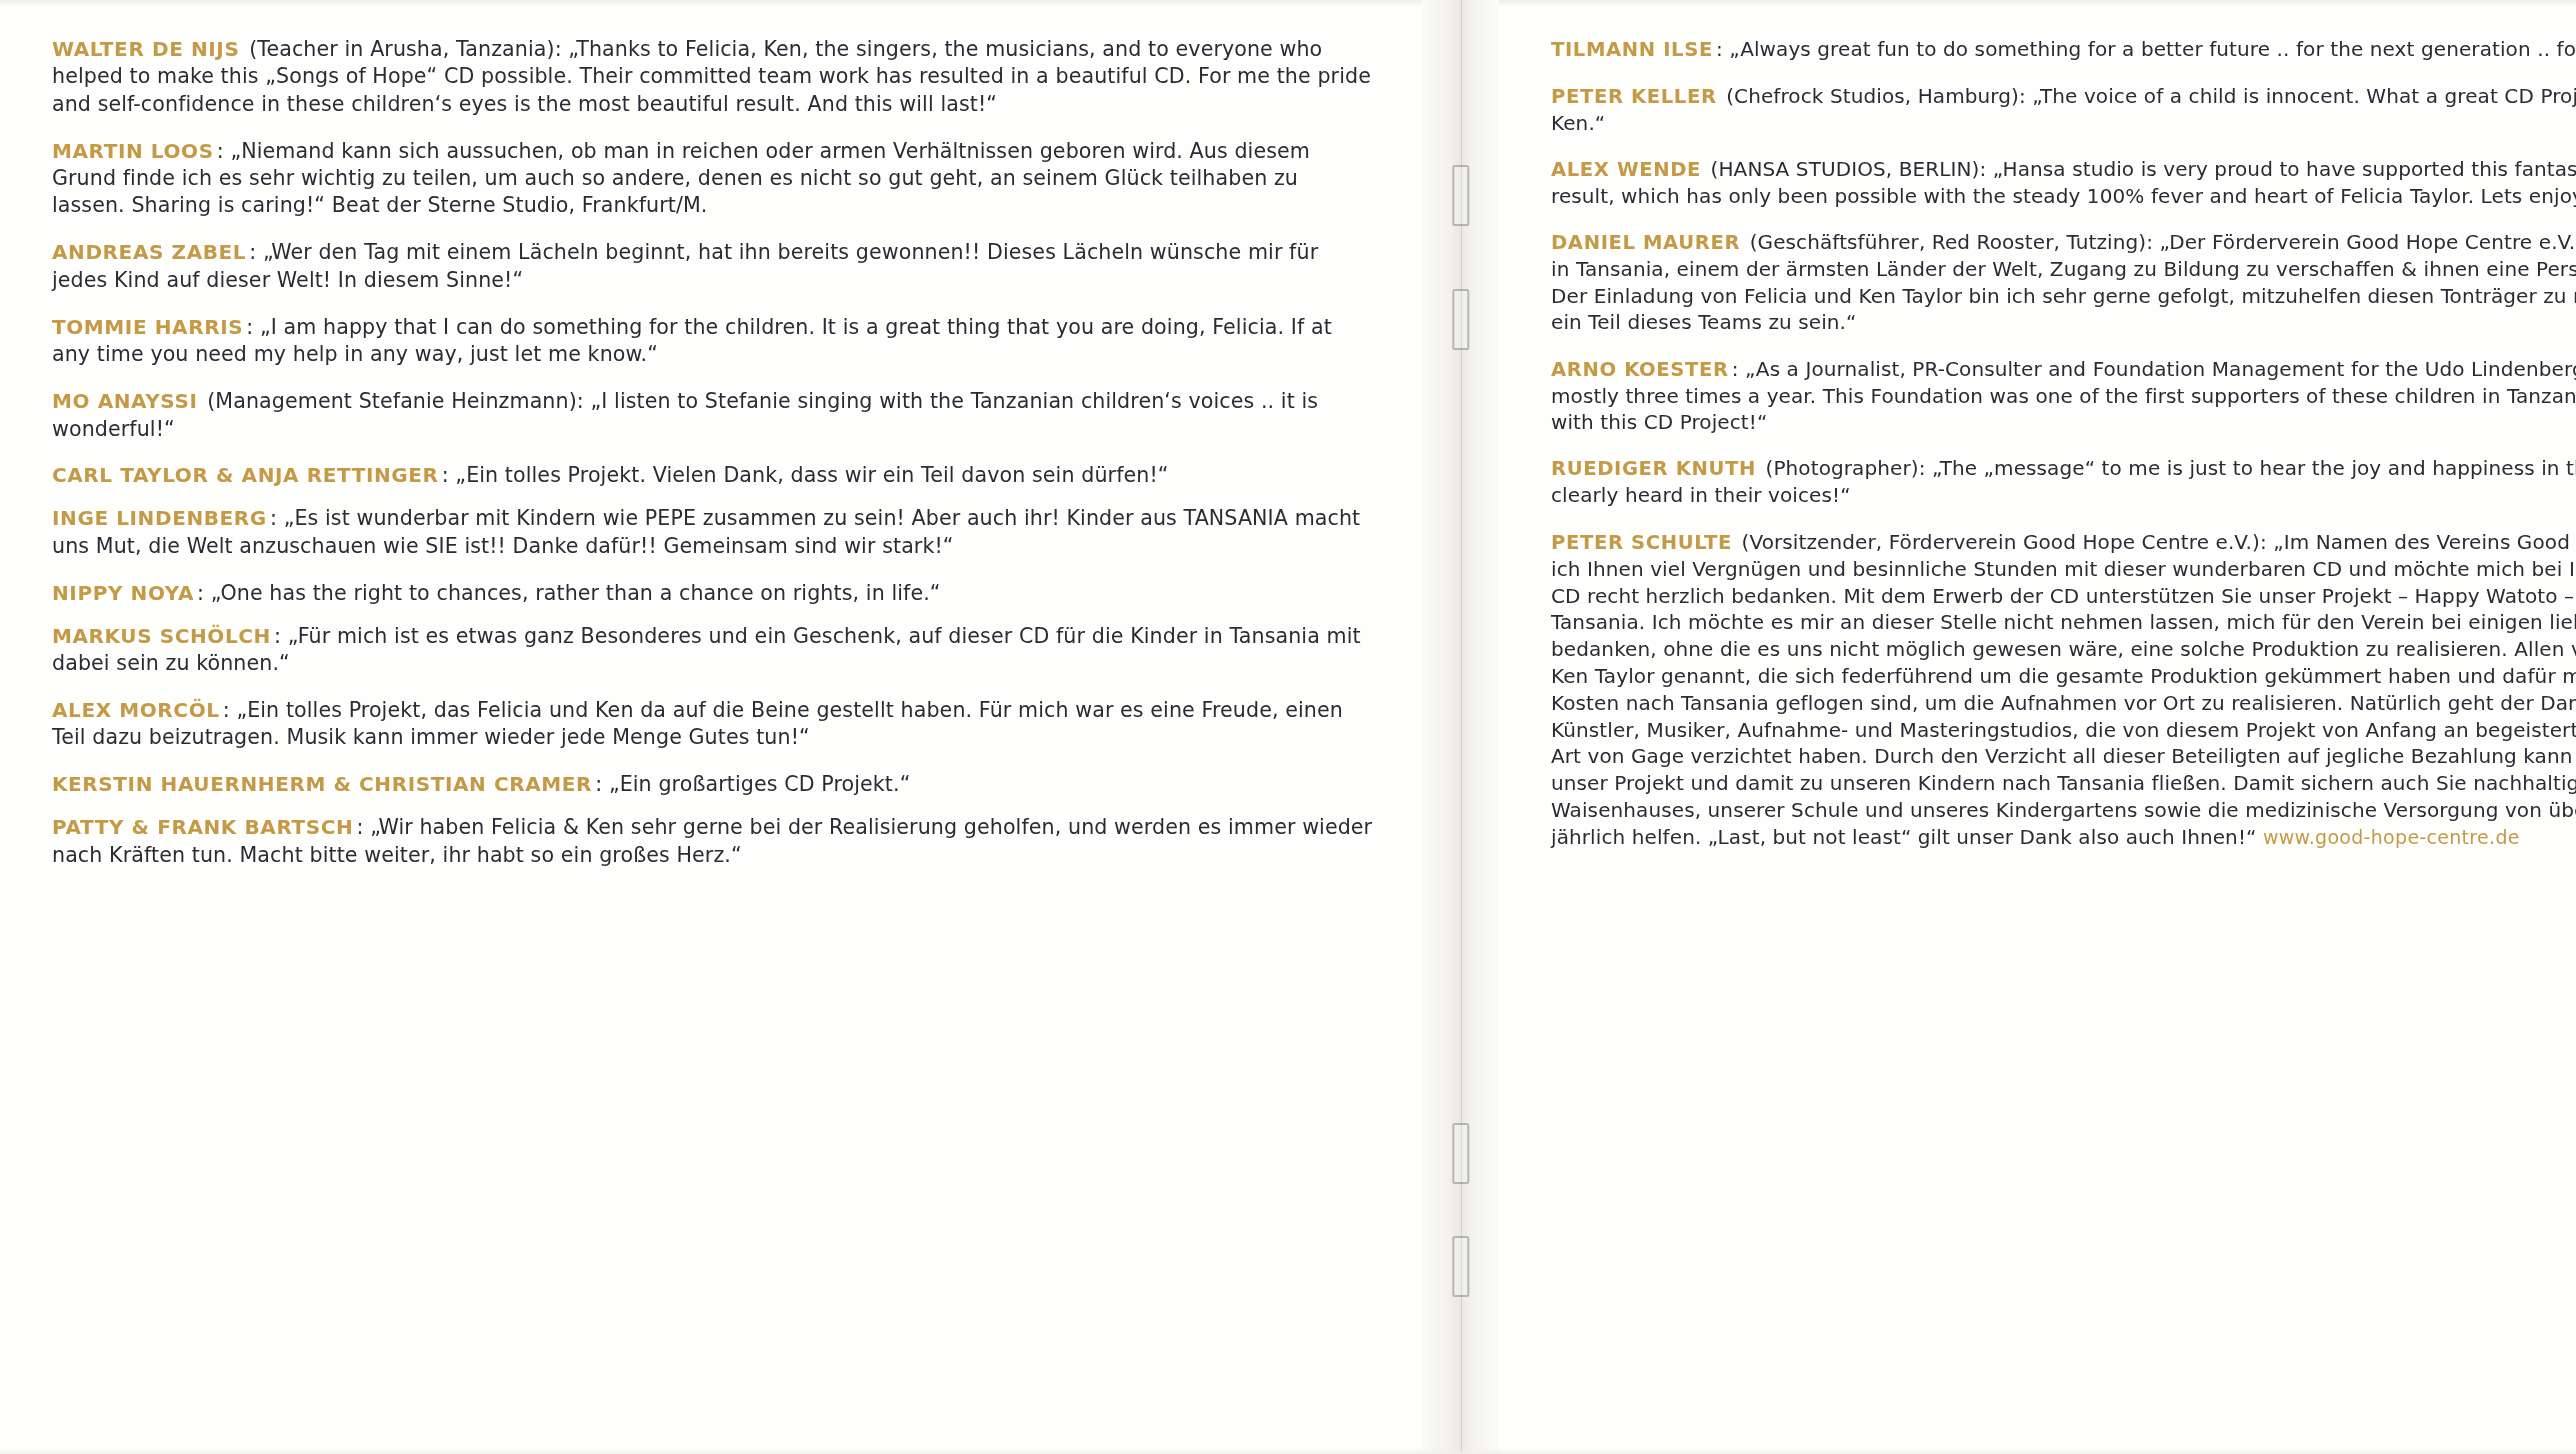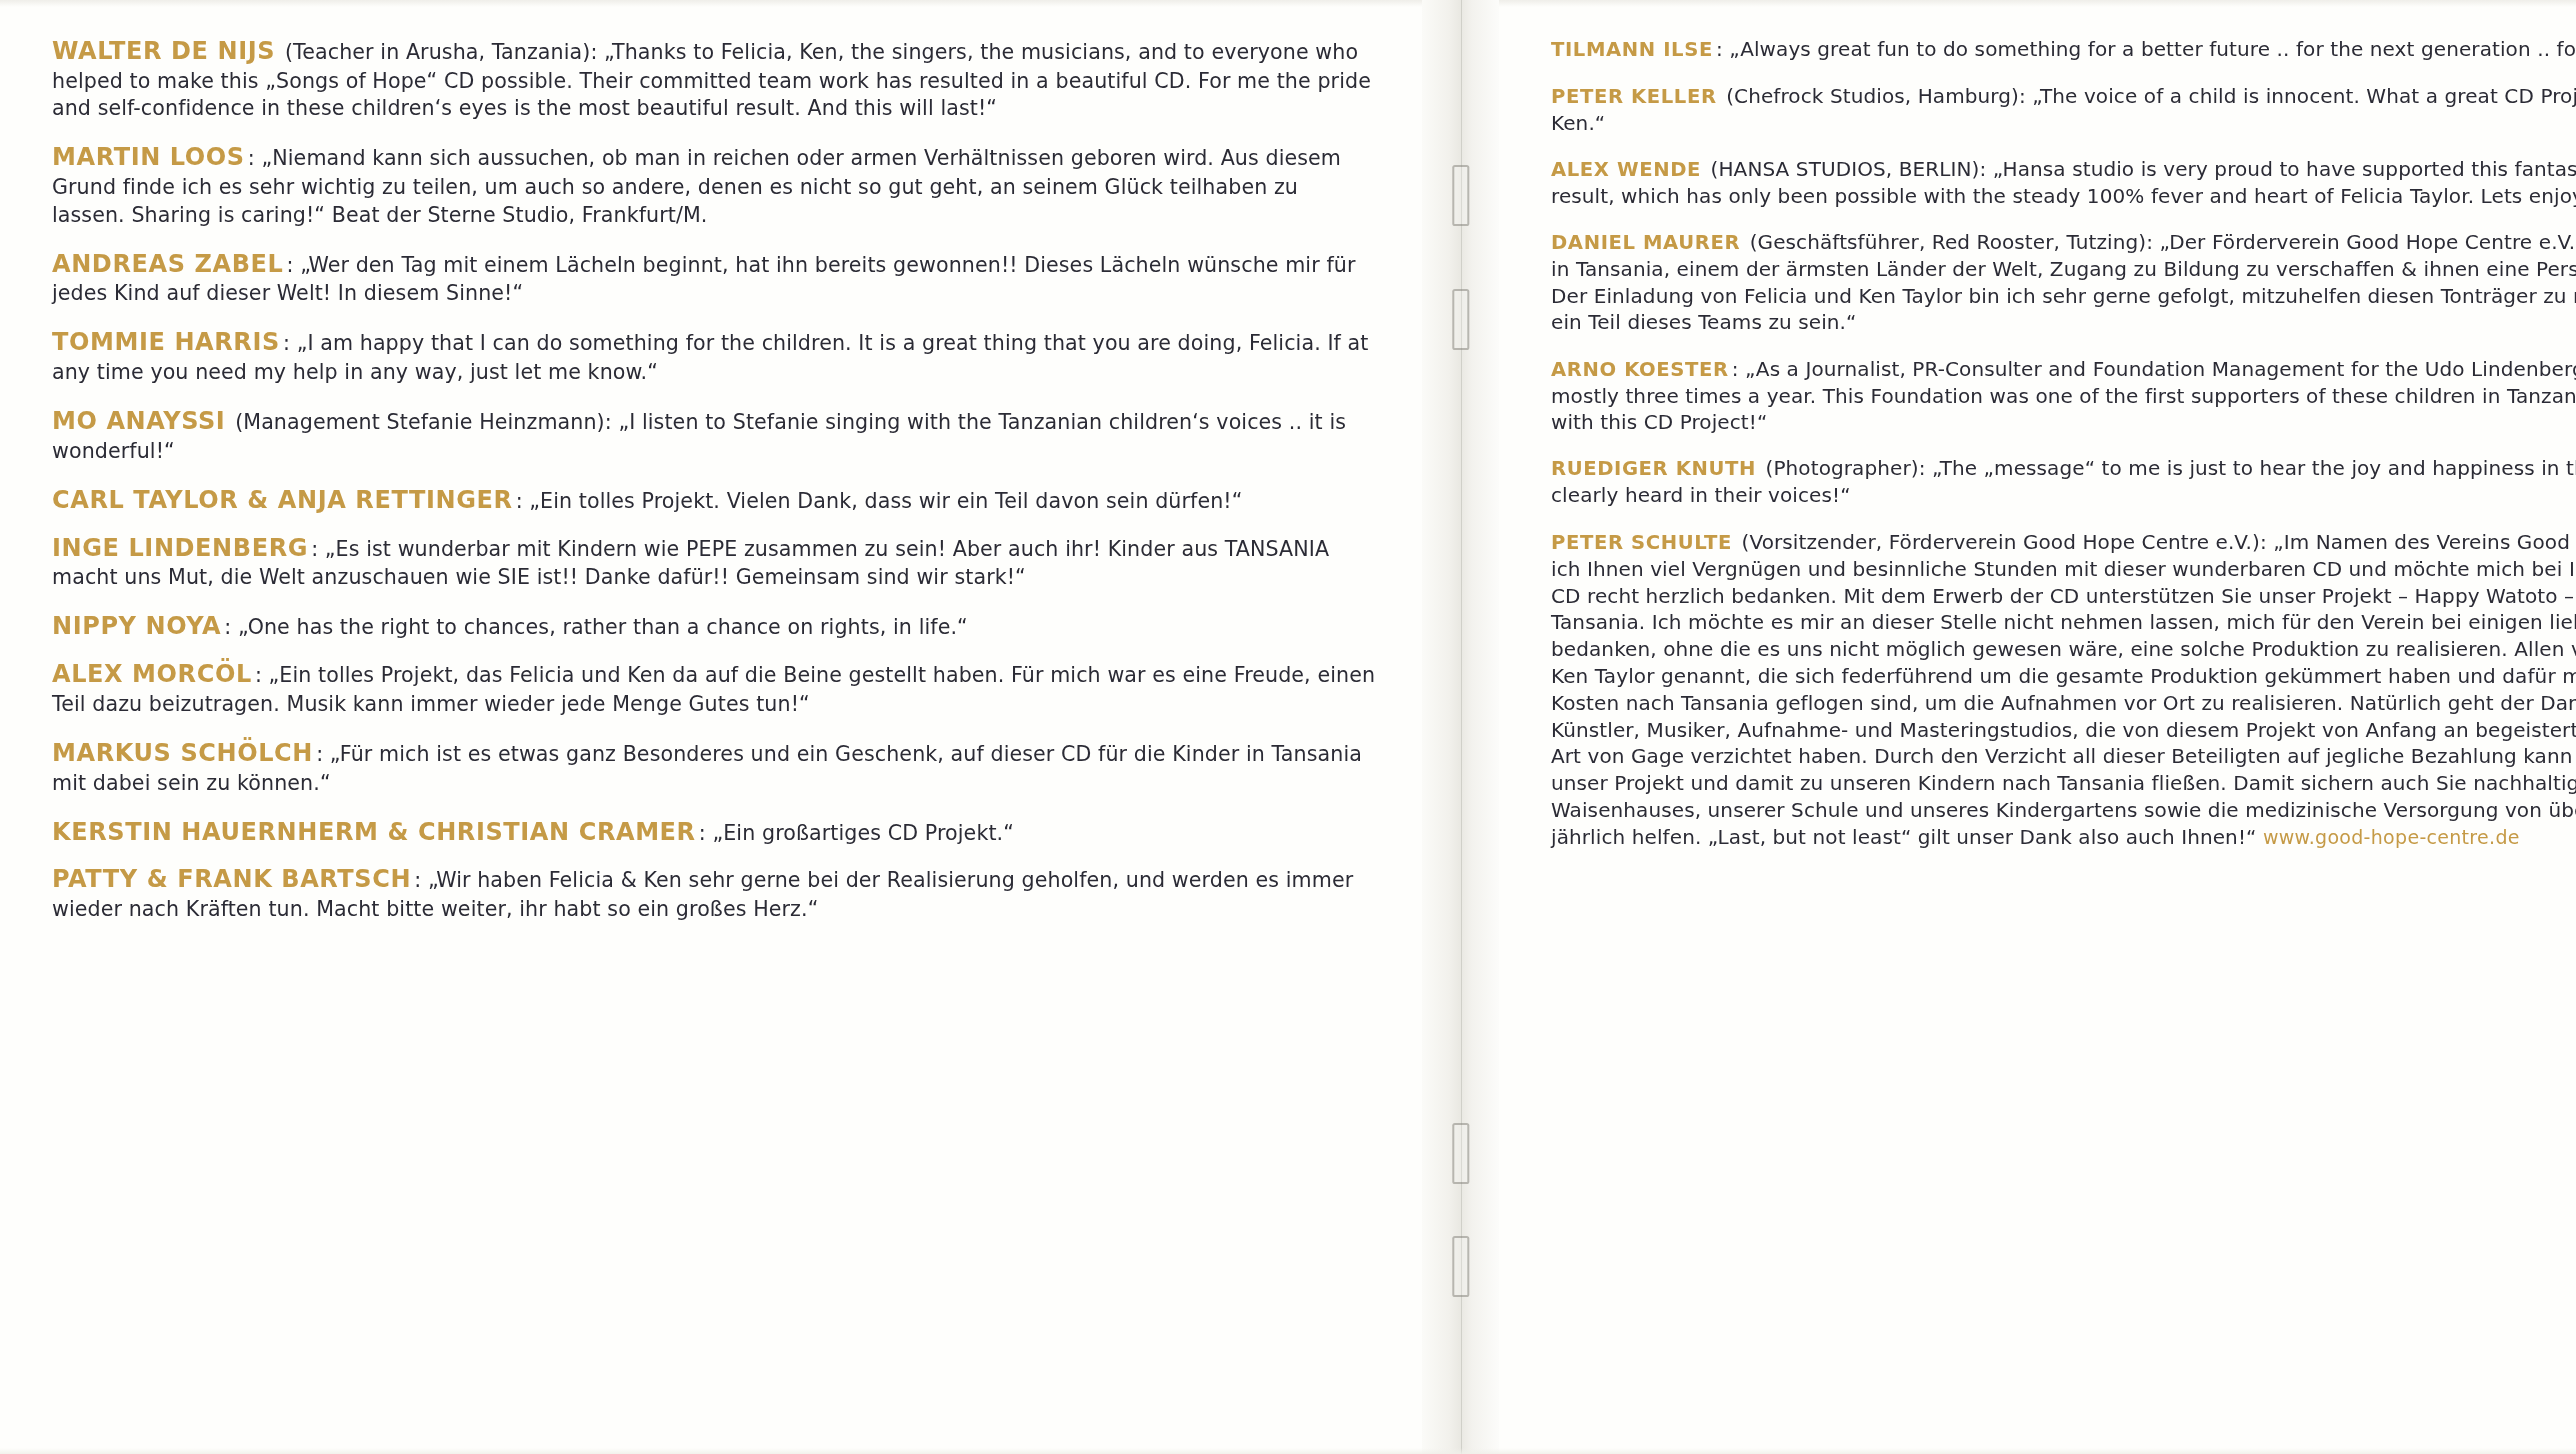--- a/index.html
+++ b/index.html
@@ -67,21 +67,21 @@
     font-size: 20.6px;
     line-height: 1.33;
     letter-spacing: 0.1px;
     text-align: left;
   }
   .entry:last-child { margin-bottom: 0; }
   .name {
     color: #c59a46;
     font-family: "DejaVu Sans", sans-serif;
     font-weight: bold;
-    font-size: 24px;
+    font-size: 20px;
     letter-spacing: 0.6px;
     text-transform: uppercase;
     margin-right: 3.1px;
   }
   .body-text {
     color: #2b2b35;
   }
   .entry.tight { margin-bottom: 15.5px; }
   .entry.long { line-height: 1.34; }
   .url {
@@ -132,25 +132,25 @@
 
     <p class="entry">
       <span class="name">INGE LINDENBERG</span><span class="body-text">: „Es ist wunderbar mit Kindern wie PEPE zusammen zu sein! Aber auch ihr! Kinder aus TANSANIA macht uns Mut, die Welt anzuschauen wie SIE ist!! Danke dafür!! Gemeinsam sind wir stark!“</span>
     </p>
 
     <p class="entry tight">
       <span class="name">NIPPY NOYA</span><span class="body-text">: „One has the right to chances, rather than a chance on rights, in life.“</span>
     </p>
 
     <p class="entry">
+      <span class="name">MARKUS SCHÖLCH</span><span class="body-text">: „Für mich ist es etwas ganz Besonderes und ein Geschenk, auf dieser CD für die Kinder in Tansania mit dabei sein zu können.“</span>
+    </p>
+
+    <p class="entry">
       <span class="name">ALEX MORCÖL</span><span class="body-text">: „Ein tolles Projekt, das Felicia und Ken da auf die Beine gestellt haben. Für mich war es eine Freude, einen Teil dazu beizutragen. Musik kann immer wieder jede Menge Gutes tun!“</span>
-    </p>
-
-    <p class="entry">
-      <span class="name">MARKUS SCHÖLCH</span><span class="body-text">: „Für mich ist es etwas ganz Besonderes und ein Geschenk, auf dieser CD für die Kinder in Tansania mit dabei sein zu können.“</span>
     </p>
 
 
     <p class="entry tight">
       <span class="name">KERSTIN HAUERNHERM &amp; CHRISTIAN CRAMER</span><span class="body-text">:  „Ein großartiges CD Projekt.“</span>
     </p>
 
     <p class="entry">
       <span class="name">PATTY &amp; FRANK BARTSCH</span><span class="body-text">: „Wir haben Felicia &amp; Ken sehr gerne bei der Realisierung geholfen, und werden es immer wieder nach Kräften tun. Macht bitte weiter, ihr habt so ein großes Herz.“</span>
     </p>

